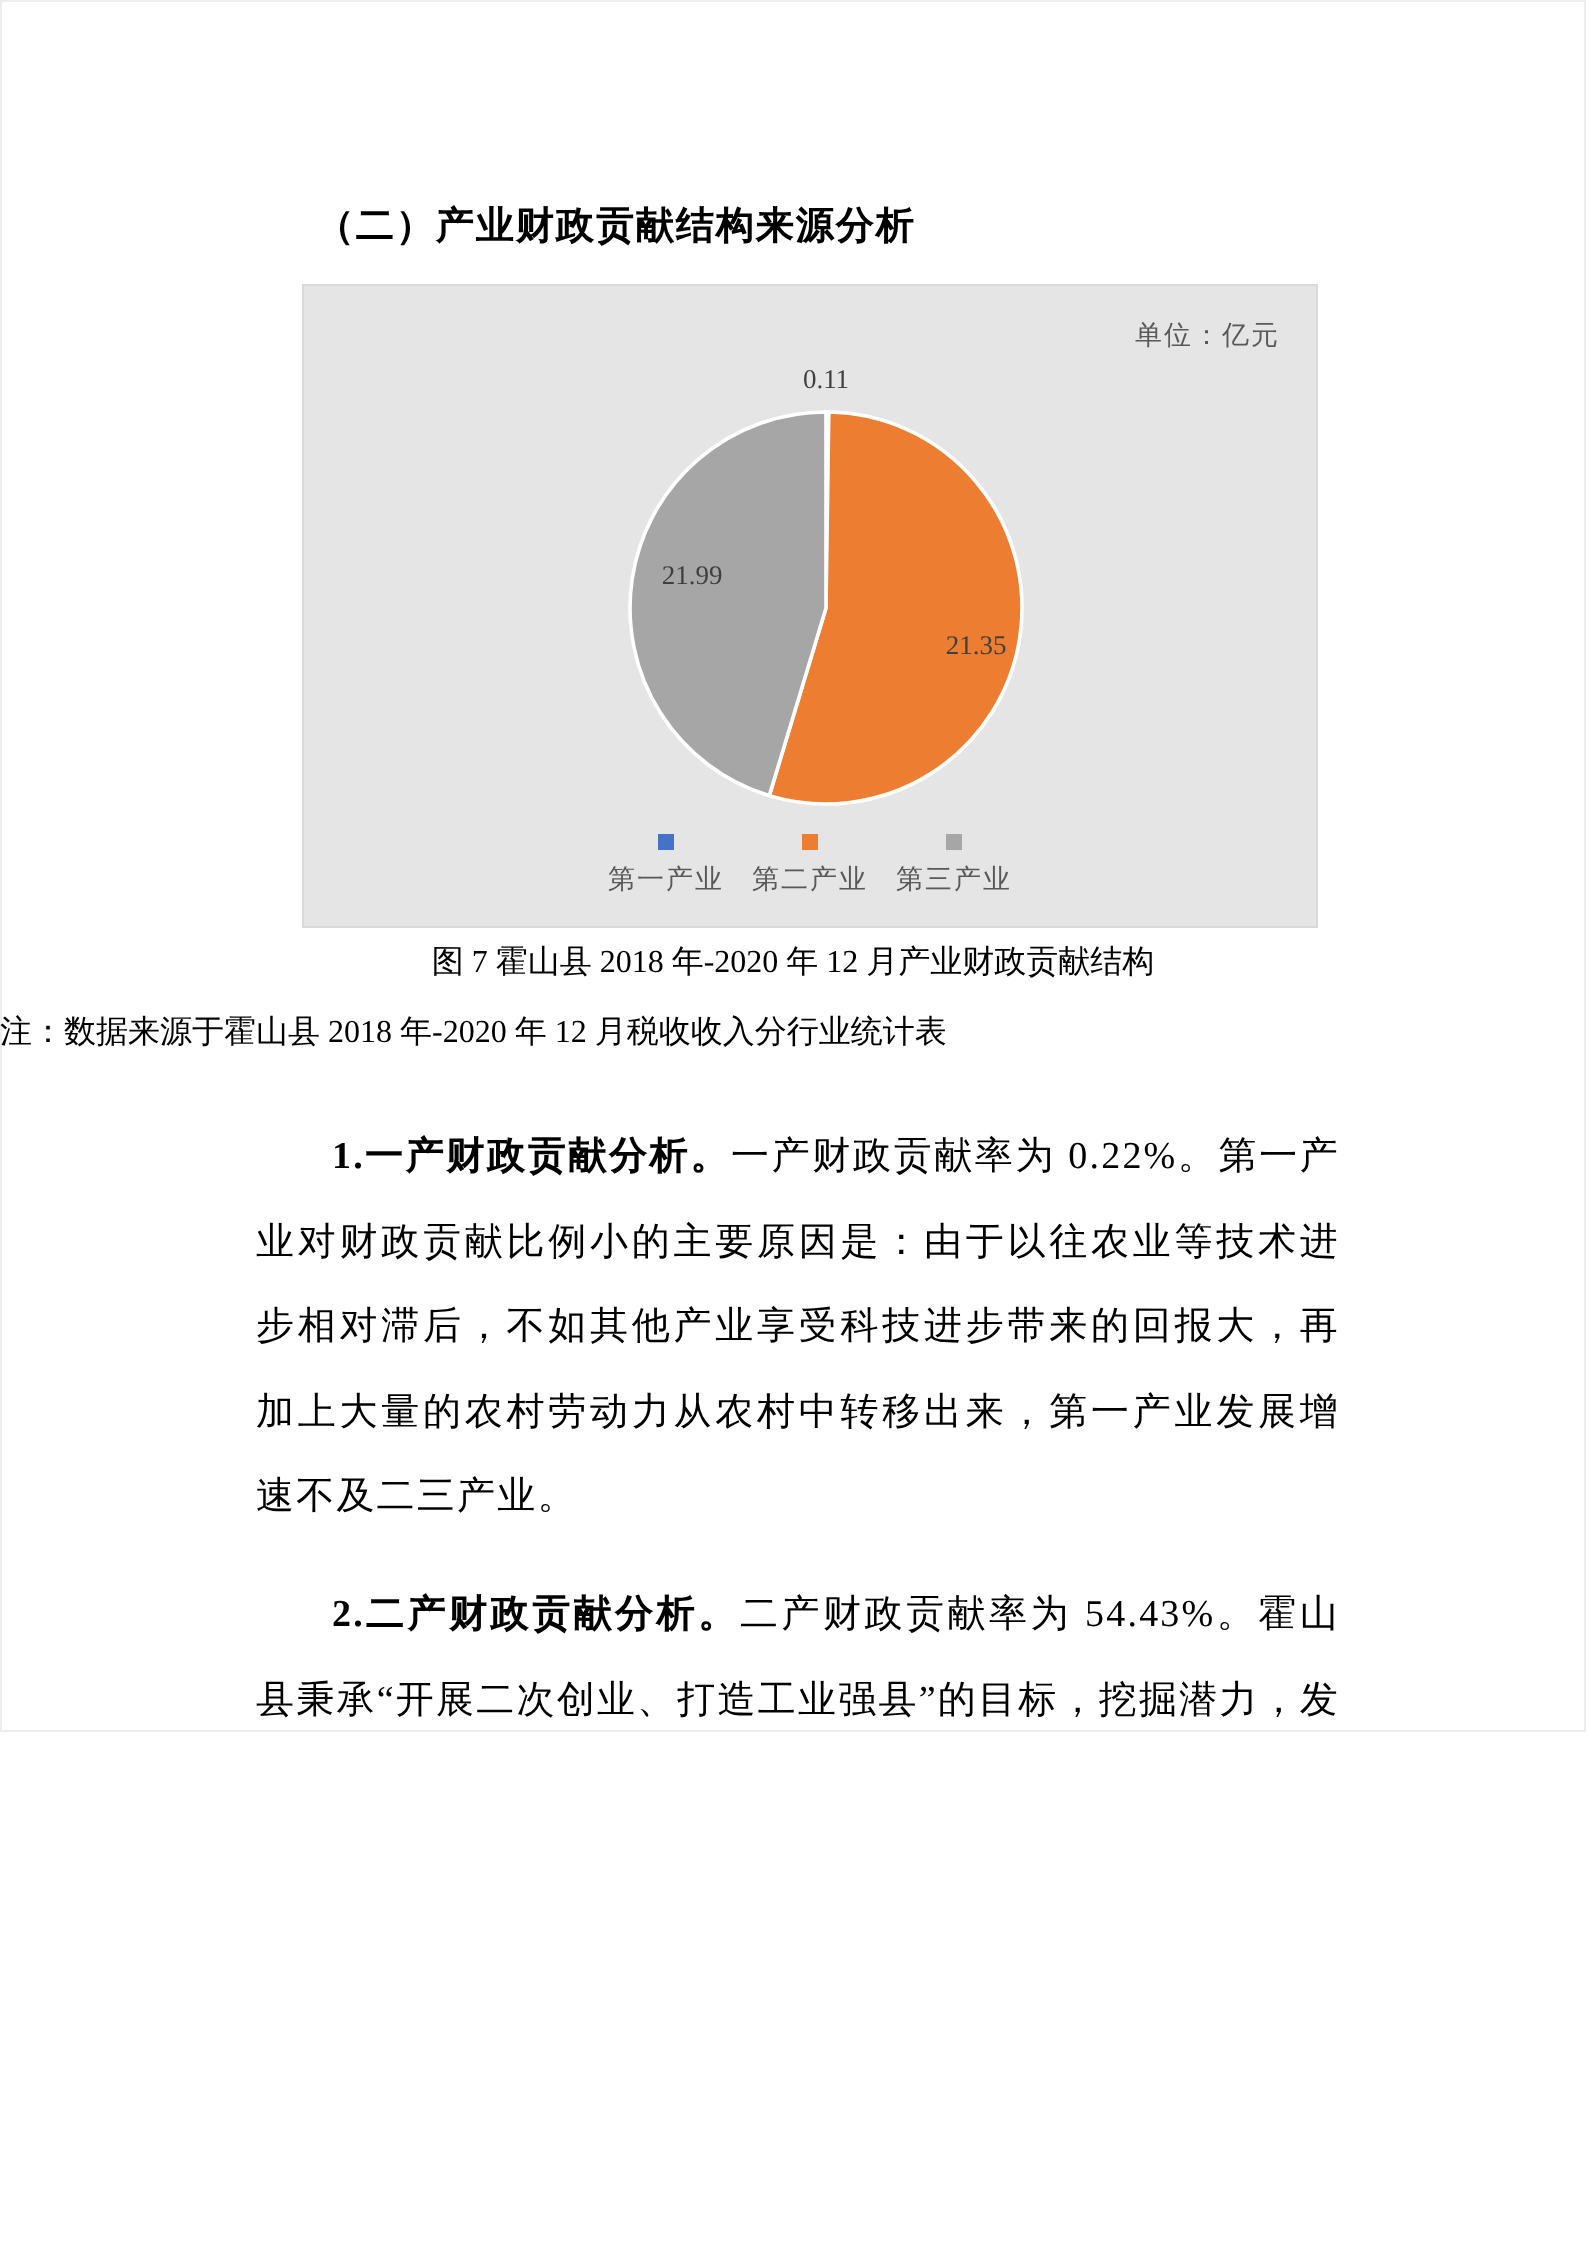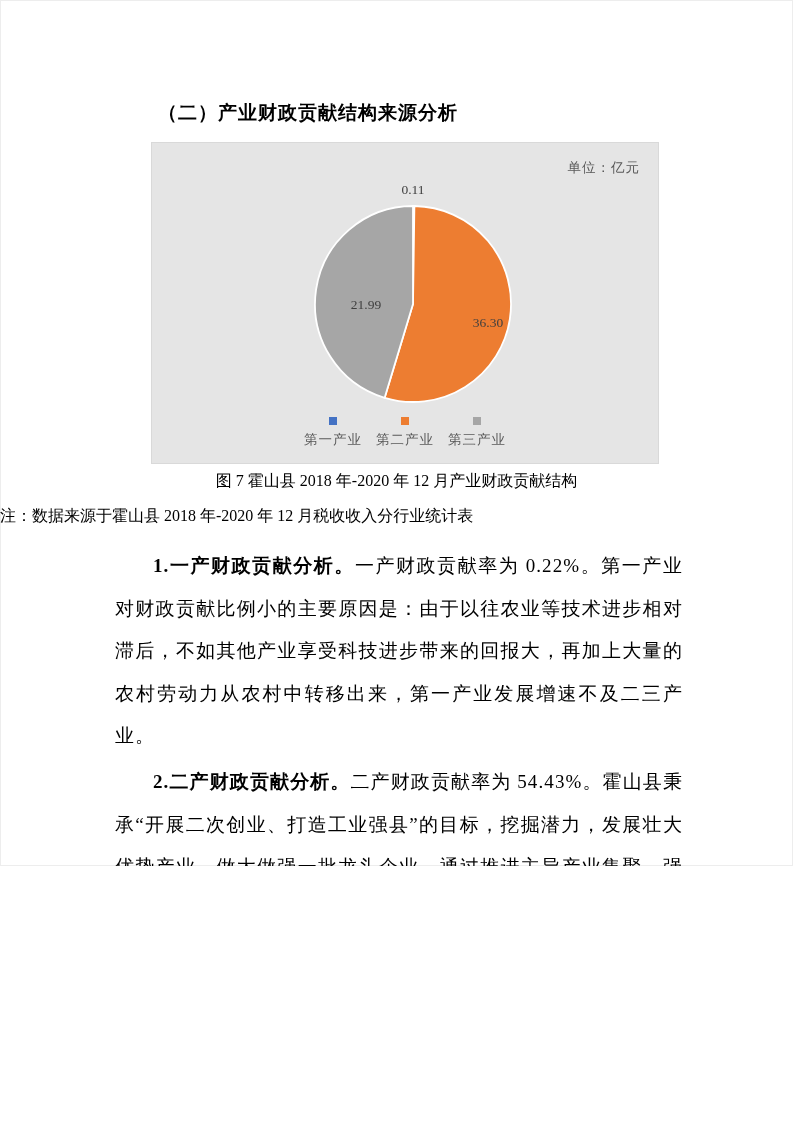--- a/index.html
+++ b/index.html
@@ -27,21 +27,21 @@
   .unit-label{
     position:absolute;top:16px;right:18px;
     font-size:13.5px;color:#595959;letter-spacing:1px;
   }
   .pie-svg{position:absolute;left:156px;top:56px;width:210px;height:210px;}
   .pie-label{
     position:absolute;transform:translate(-50%,-50%);
     font-size:13.5px;color:#3f3f3f;
   }
   .pie-label.l0{left:261px;top:47px;}
-  .pie-label.l2{left:194px;top:162px;margin-left:20px;}
+  .pie-label.l2{left:194px;top:145px;}
   .pie-label.l1{left:336px;top:180px;}
   .legend{
     position:absolute;left:0;right:0;bottom:14px;
     display:flex;justify-content:center;align-items:center;gap:14px;
   }
   .legend-item{display:flex;align-items:center;gap:6px;flex-direction:column;}
   .legend-swatch{width:8px;height:8px;display:inline-block;}
   .legend-text{font-size:13.5px;color:#595959;letter-spacing:1px;}
   
   .fig-caption{
@@ -50,21 +50,21 @@
   }
   .fig-note{
     position:absolute;left:0;right:0;top:506px;
     font-size:16px;color:#000;
   }
   
   .body-text{
     position:absolute;left:112px;top:542px;width:574px;
   }
   .body-text p{
-    margin:3px;
+    margin:16px;
     font-size:19px;line-height:42.6px;
     letter-spacing:1.1px;
     text-align:justify;
     text-indent:2em;
     color:#000;
   }
   .body-text p .lead{font-weight:bold;}
   
   .page-number{
     position:absolute;left:0;right:0;top:1039px;
@@ -82,21 +82,21 @@
   <div class="chart-box">
     <div class="unit-label">单位：亿元</div>
 
     <svg class="pie-svg" id="pie-svg" viewBox="0 0 210 210">
         <path d="M 105 105 L 105.00 7.00 A 98 98 0 0 1 106.40 7.01 Z" fill="#4472C4" stroke="#ffffff" stroke-width="1.8" stroke-linejoin="round"></path>
         <path d="M 105 105 L 106.40 7.01 A 98 98 0 1 1 76.66 198.81 Z" fill="#ED7D31" stroke="#ffffff" stroke-width="1.8" stroke-linejoin="round"></path>
         <path d="M 105 105 L 76.66 198.81 A 98 98 0 0 1 105.00 7.00 Z" fill="#A6A6A6" stroke="#ffffff" stroke-width="1.8" stroke-linejoin="round"></path>
       </svg>
 
     <div class="pie-label l0">0.11</div>
-    <div class="pie-label l1">36.30</div>
+    <div class="pie-label l1">21.35</div>
     <div class="pie-label l2">21.99</div>
 
     <div class="legend">
       <div class="legend-item">
         <span class="legend-swatch" style="background: rgb(68, 114, 196);"></span>
         <span class="legend-text">第一产业</span>
       </div>
       <div class="legend-item">
         <span class="legend-swatch" style="background: rgb(237, 125, 49);"></span>
         <span class="legend-text">第二产业</span>

